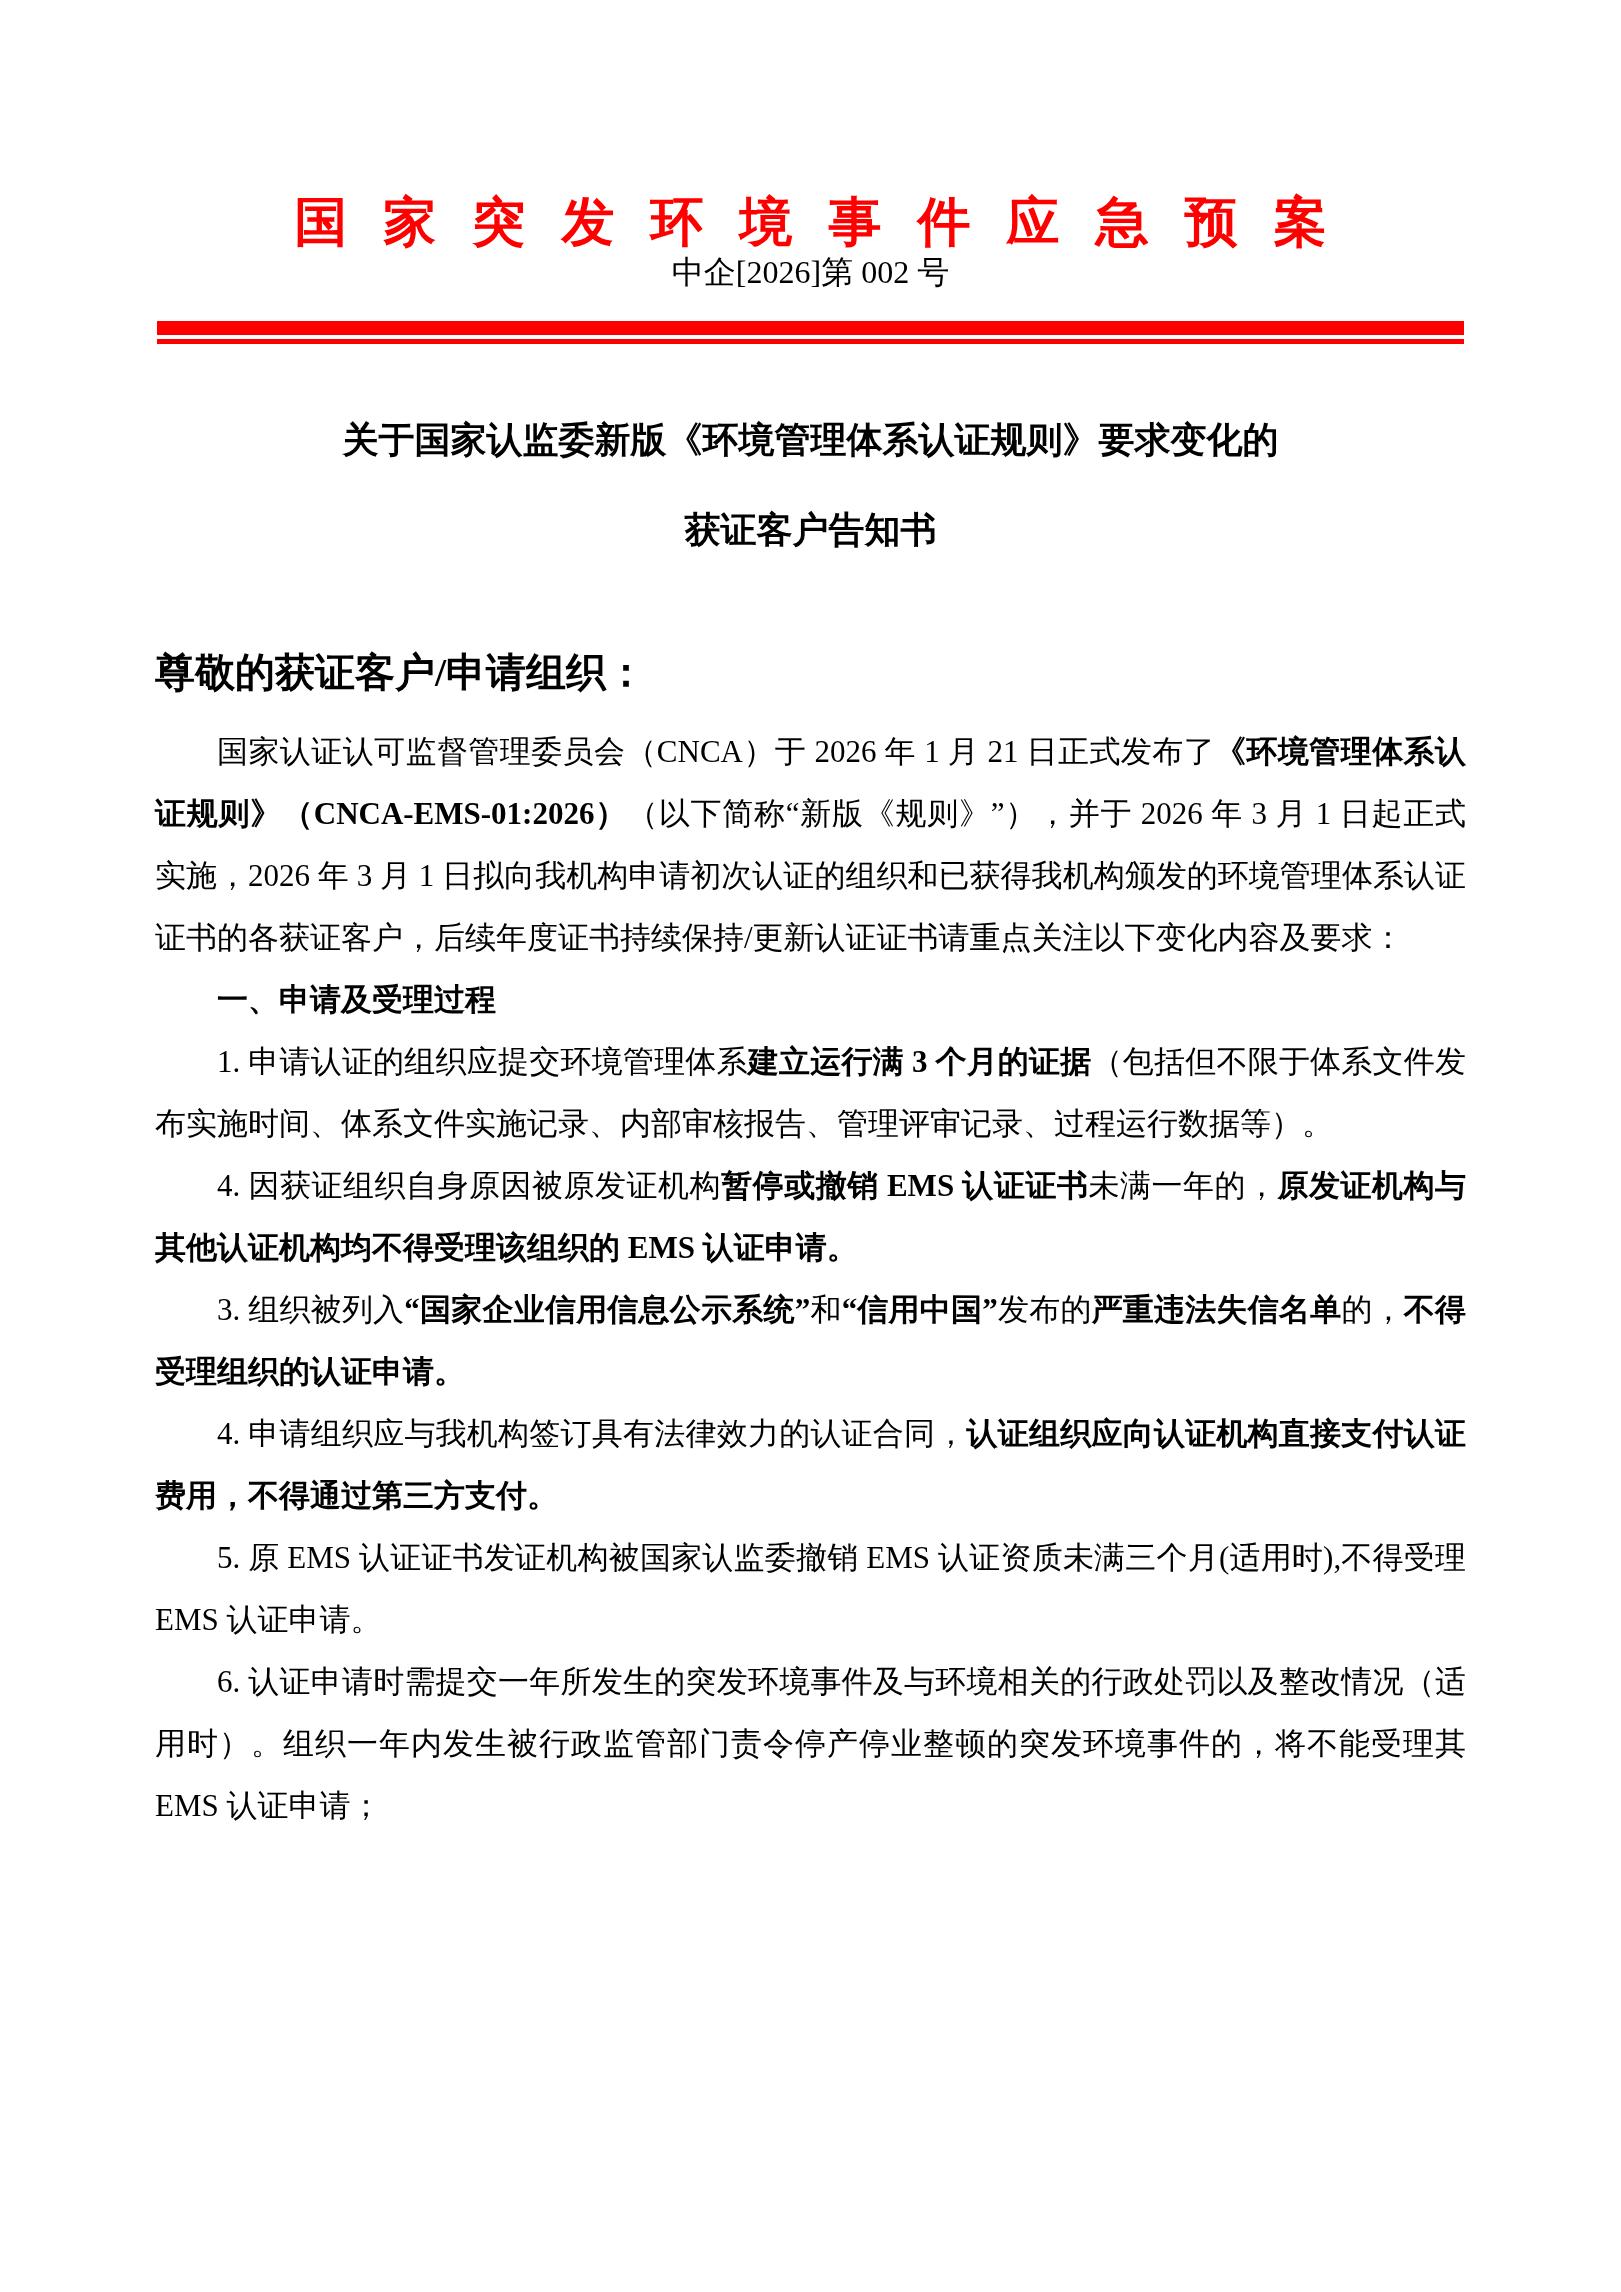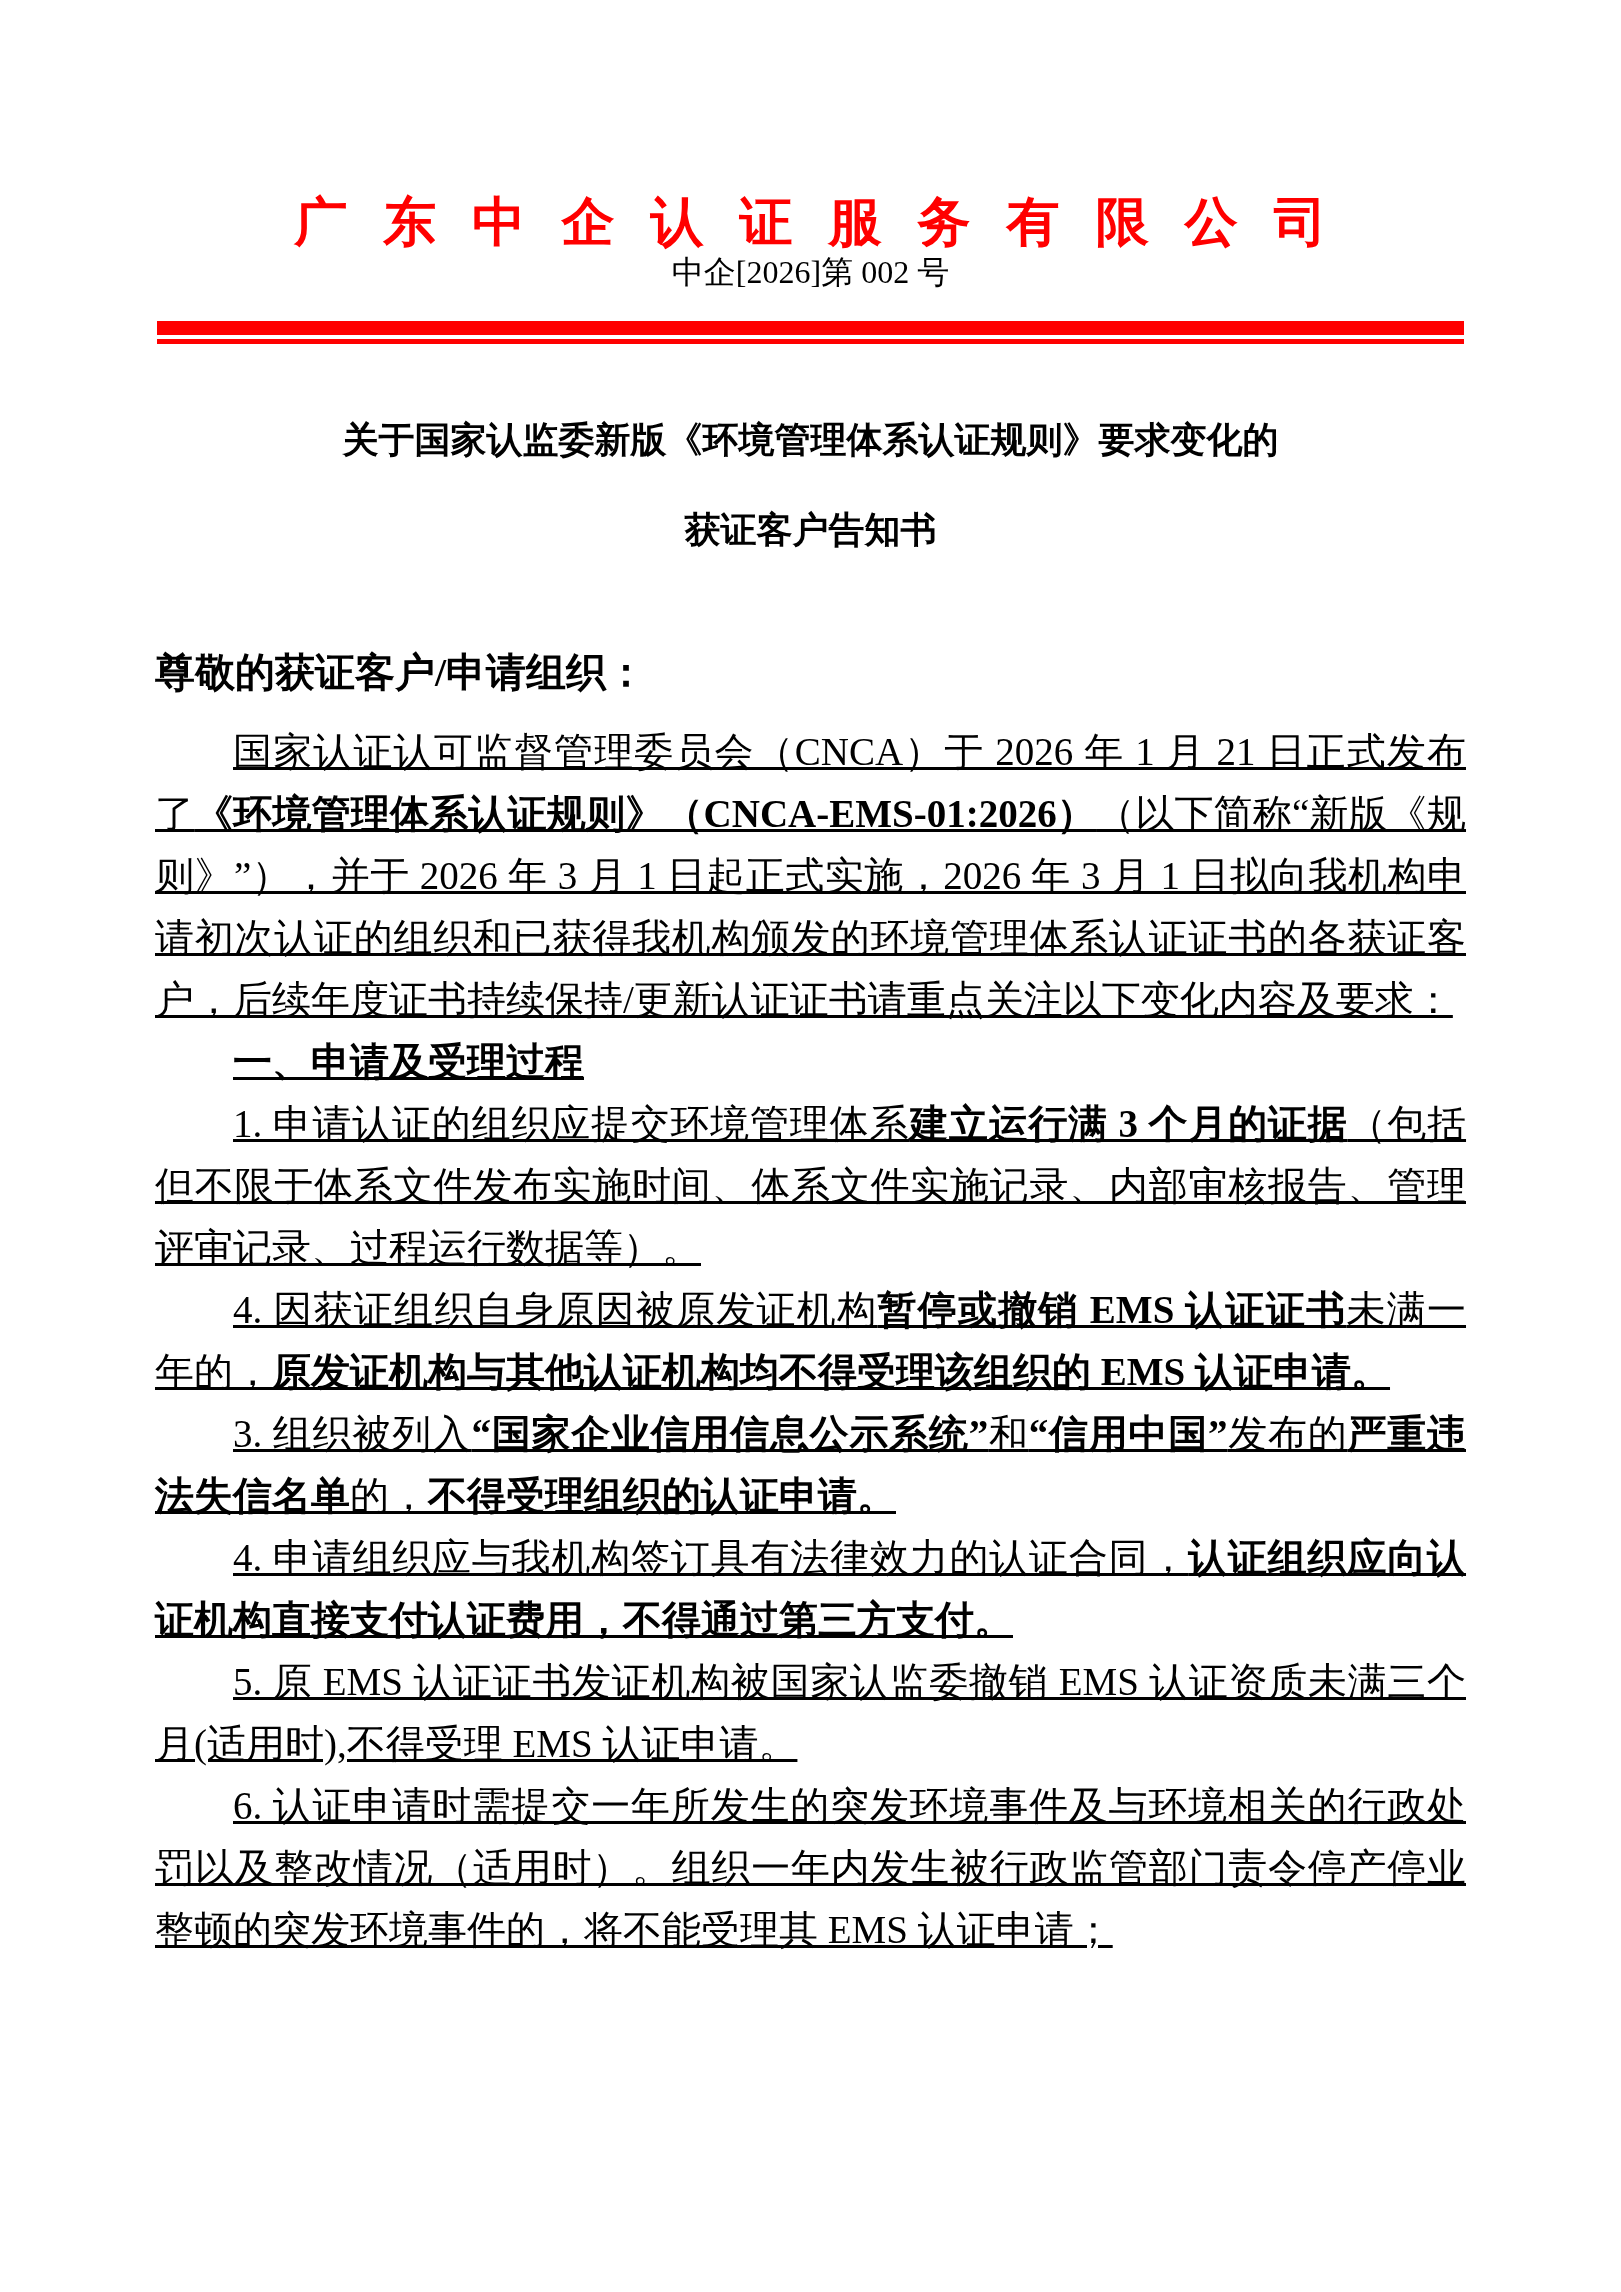--- a/index.html
+++ b/index.html
@@ -56,39 +56,38 @@
   }
   .doc-title div { white-space: nowrap; }
   .salutation {
     margin: 74px 155px 0 155px;
     font-size: 40px;
     font-weight: bold;
     line-height: 1.2;
   }
   .body-text {
     margin: 23.5px 155px 0 155px;
-    font-size: 39px;
+    font-size: 31px;
     line-height: 62px;
     text-align: justify;
-    text-decoration: underline;
   }
   .para {
     margin: 0;
     padding: 0;
     text-indent: 2em;
   }
   .para.bold { font-weight: bold; }
   .b { font-weight: bold; }
 </style>
 </head>
 <body>
 
 <div class="page">
   <header>
-    <div class="org-title">广东中企认证服务有限公司</div>
+    <div class="org-title">国家突发环境事件应急预案</div>
     <div class="doc-number">中企[2026]第 002 号</div>
     <div class="red-rule">
       <div class="rule-thick"></div>
       <div class="rule-thin"></div>
     </div>
   </header>
 
   <main>
     <h1 class="doc-title">
       <div>关于国家认监委新版《环境管理体系认证规则》要求变化的</div>

